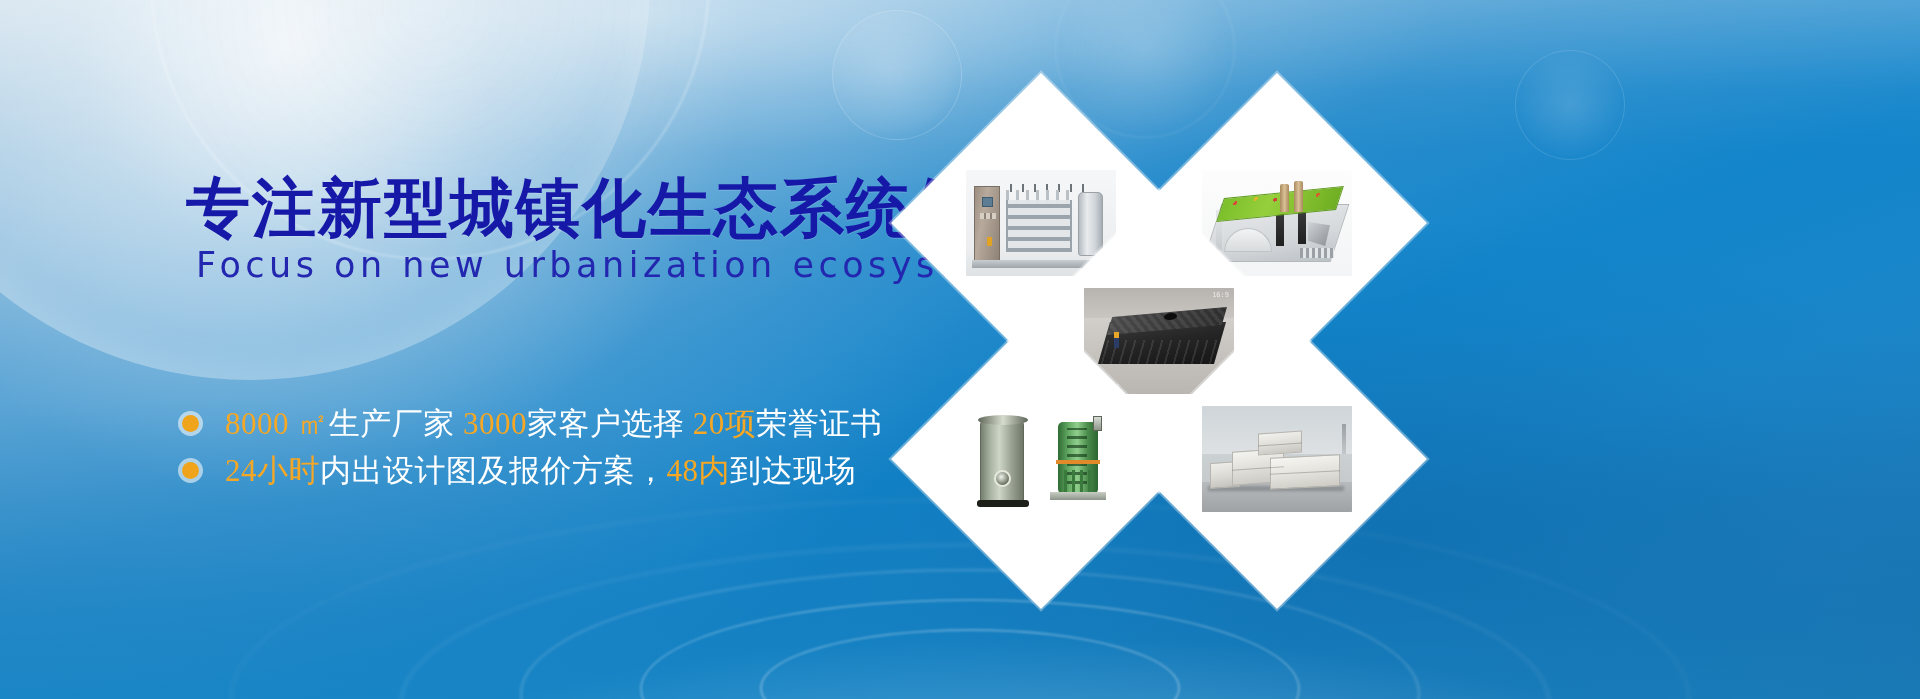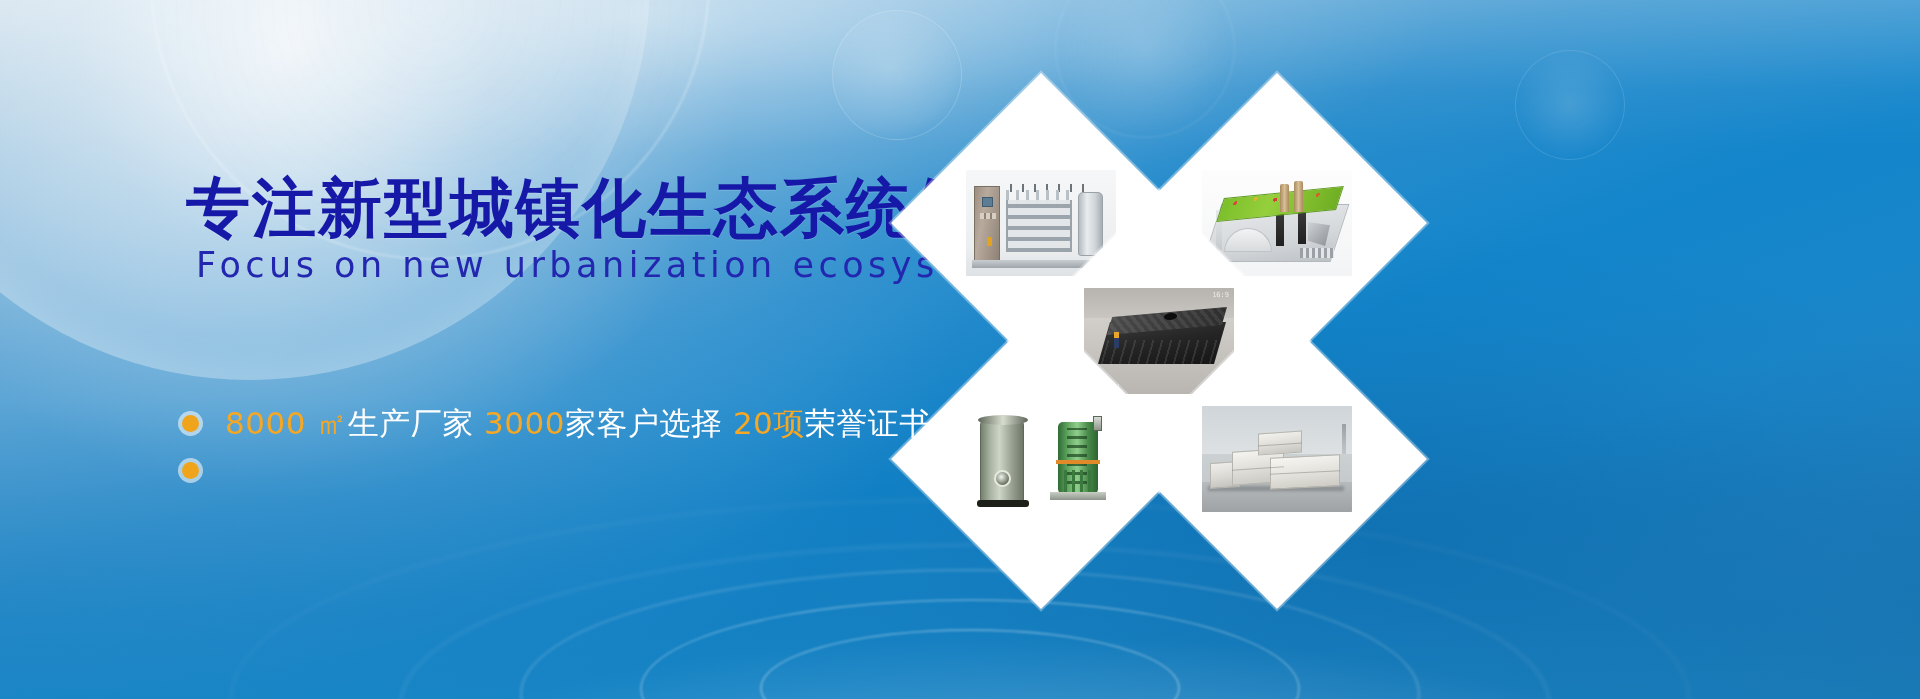--- a/index.html
+++ b/index.html
@@ -90,21 +90,21 @@
     position:absolute; left:182px; top:293px;
     width:672px; height:80px;
     background:#0f1396;
     display:flex; align-items:center; justify-content:center;
   }
   .badge-text {
     font-size:45px; font-weight:700; color:#ffffff;
     letter-spacing:1.5px; line-height:1; white-space:nowrap;
   }
 
-  .bullets { position:absolute; left:182px; top:400px; width:760px; }
+  .bullets { position:absolute; left:182px; top:400px; width:760px;font-family:Liberation Serif, serif; }
   .bullet-row {
     display:flex; align-items:center;
     height:47px;
     white-space:nowrap;
   }
   .bullet-dot {
     width:17px; height:17px; border-radius:50%;
     background:#f0a41b;
     box-shadow:0 0 0 4px rgba(255,255,255,0.55);
     margin-right:26px; flex:0 0 auto;
@@ -402,20 +402,21 @@
 
     <div class="bullets">
 
       <div class="bullet-row">
         <span class="bullet-dot"></span>
         <span class="bullet-text"><span style="color: rgb(246, 167, 35);">8000 </span><span style="color: rgb(246, 167, 35);">㎡</span><span>生产厂家 </span><span style="color: rgb(246, 167, 35);">3000</span><span>家客户选择 </span><span style="color: rgb(246, 167, 35);">20项</span><span>荣誉证书</span></span>
       </div>
 
       <div class="bullet-row">
         <span class="bullet-dot"></span>
+        <span class="bullet-text"><span style="color: rgb(246, 167, 35);">24小时</span><span>内出设计图及报价方案，</span><span style="color: rgb(246, 167, 35);">48内</span><span>到达现场</span></span>
       </div>
 
     </div>
   </div>
 
   <div class="diamonds">
 
     <div class="dia" id="dia-1">
       <div class="dia-inner">
         <div class="photo art-ro">

